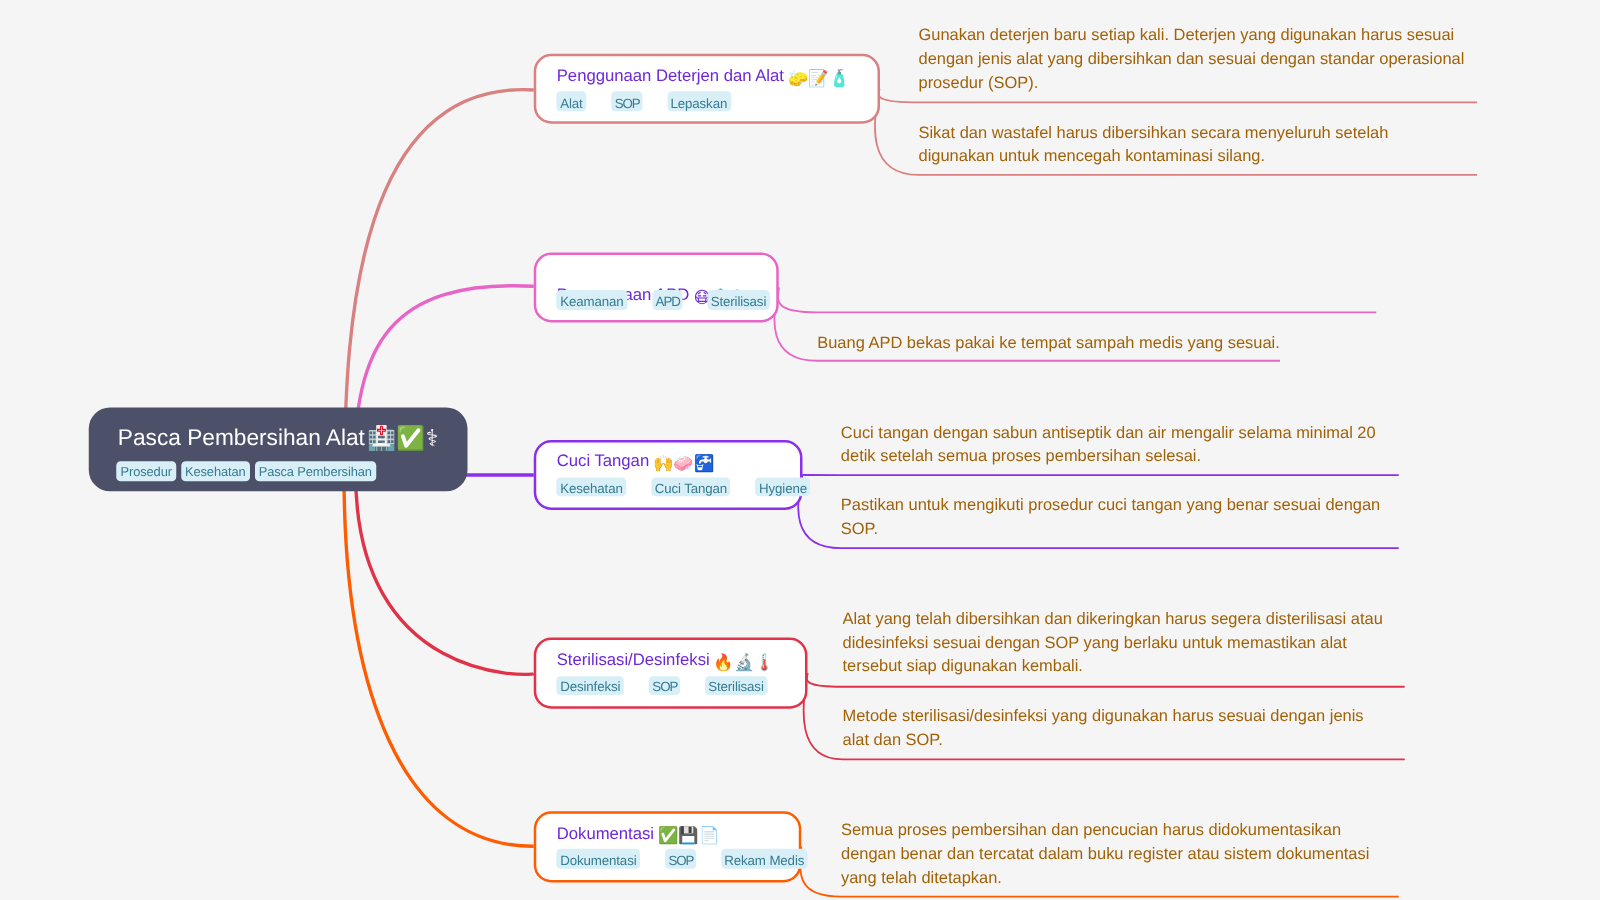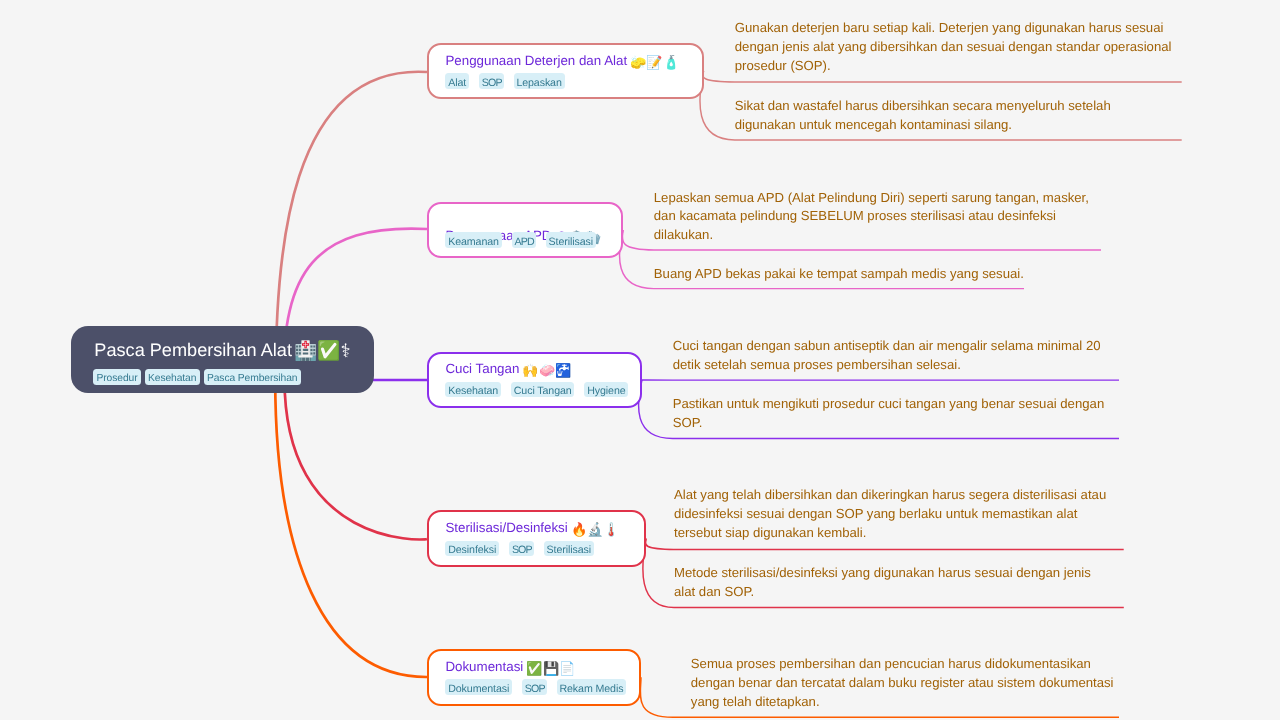--- a/index.html
+++ b/index.html
@@ -17,21 +17,21 @@
   .root-node{left:71px;top:326px;width:303px;height:67px;background:#4c5069;
     border-radius:17px;}
   .root-title{position:absolute;left:94.3px;top:340.4px;font-size:18.15px;color:#fff;
     line-height:19px;white-space:nowrap;}
   .root-emoji{font-size:18.7px;position:relative;top:0.6px;left:-3px;display:inline-block;}
   .root-tags{position:absolute;left:93.3px;top:368.8px;display:flex;gap:4.2px;}
 
   .branch-node{background:#fff;border-style:solid;border-width:2.3px;border-radius:14px;}
   .branch-title{position:absolute;font-size:13.35px;color:#6d28d9;line-height:18px;white-space:nowrap;}
   .branch-emoji{font-size:13.2px;position:relative;top:2.4px;left:-0.5px;display:inline-block;}
-  .branch-tags{position:absolute;display:flex;gap:10px;}
+  .branch-tags{position:absolute;display:flex;gap:20px;}
 
   .tag{background:#d8eff7;color:#367b91;font-size:10.65px;line-height:15.5px;height:15.5px;
        border-radius:3.5px;padding:0 2.8px;white-space:nowrap;box-sizing:border-box;
        display:inline-block;letter-spacing:-0.1px;}
   .tag>span{display:inline-block;transform:translateZ(0);position:relative;top:2.6px;}
   .root-tags .tag{height:16px;line-height:16px;font-size:10.3px;padding:0 3.2px;}
   .tag.caps{letter-spacing:-0.85px;}
   .tag.caps>span{margin-right:-0.85px;}
 
   .leaf{position:absolute;box-sizing:content-box;}
@@ -99,34 +99,31 @@
     <span class="tag"><span>Dokumentasi</span></span>
     <span class="tag caps"><span>SOP</span></span>
     <span class="tag"><span>Rekam Medis</span></span>
   </div>
   <div class="leaf" style="left:734.8px;top:19.2px;width:446.9px;">
       <div class="leaf-text" style="width:446px">Gunakan deterjen baru setiap kali. Deterjen yang digunakan harus sesuai dengan jenis alat yang dibersihkan dan sesuai dengan standar operasional prosedur (SOP).</div>
     </div>
   <div class="leaf" style="left:734.8px;top:97px;width:446.9px;">
       <div class="leaf-text" style="width:440px">Sikat dan wastafel harus dibersihkan secara menyeluruh setelah digunakan untuk mencegah kontaminasi silang.</div>
     </div>
-  <div class="leaf" style="left:653.8px;top:188.7px;width:447.2px;">
-      <div class="leaf-text" style="width:447px">Lepaskan semua APD (Alat Pelindung Diri) seperti sarung tangan, masker, dan kacamata pelindung SEBELUM proses sterilisasi atau desinfeksi dilakukan.</div>
-    </div>
   <div class="leaf" style="left:653.8px;top:265.1px;width:370.2px;">
       <div class="leaf-text" style="width:371px">Buang APD bekas pakai ke tempat sampah medis yang sesuai.</div>
     </div>
   <div class="leaf" style="left:672.7px;top:337.1px;width:446.3px;">
       <div class="leaf-text" style="width:446px">Cuci tangan dengan sabun antiseptik dan air mengalir selama minimal 20 detik setelah semua proses pembersihan selesai.</div>
     </div>
   <div class="leaf" style="left:672.7px;top:395.3px;width:446.3px;">
       <div class="leaf-text" style="width:446px">Pastikan untuk mengikuti prosedur cuci tangan yang benar sesuai dengan SOP.</div>
     </div>
   <div class="leaf" style="left:674px;top:486.2px;width:449.7px;">
       <div class="leaf-text" style="width:449px">Alat yang telah dibersihkan dan dikeringkan harus segera disterilisasi atau didesinfeksi sesuai dengan SOP yang berlaku untuk memastikan alat tersebut siap digunakan kembali.</div>
     </div>
   <div class="leaf" style="left:674px;top:564.1px;width:449.8px;">
       <div class="leaf-text" style="width:441px">Metode sterilisasi/desinfeksi yang digunakan harus sesuai dengan jenis alat dan SOP.</div>
     </div>
-  <div class="leaf" style="left:672.8px;top:655.3px;width:446.2px;margin-left:18px;">
+  <div class="leaf" style="left:672.8px;top:655.3px;width:446.2px;">
       <div class="leaf-text" style="width:446px">Semua proses pembersihan dan pencucian harus didokumentasikan dengan benar dan tercatat dalam buku register atau sistem dokumentasi yang telah ditetapkan.</div>
     </div>
 </div>
 
 </body></html>

